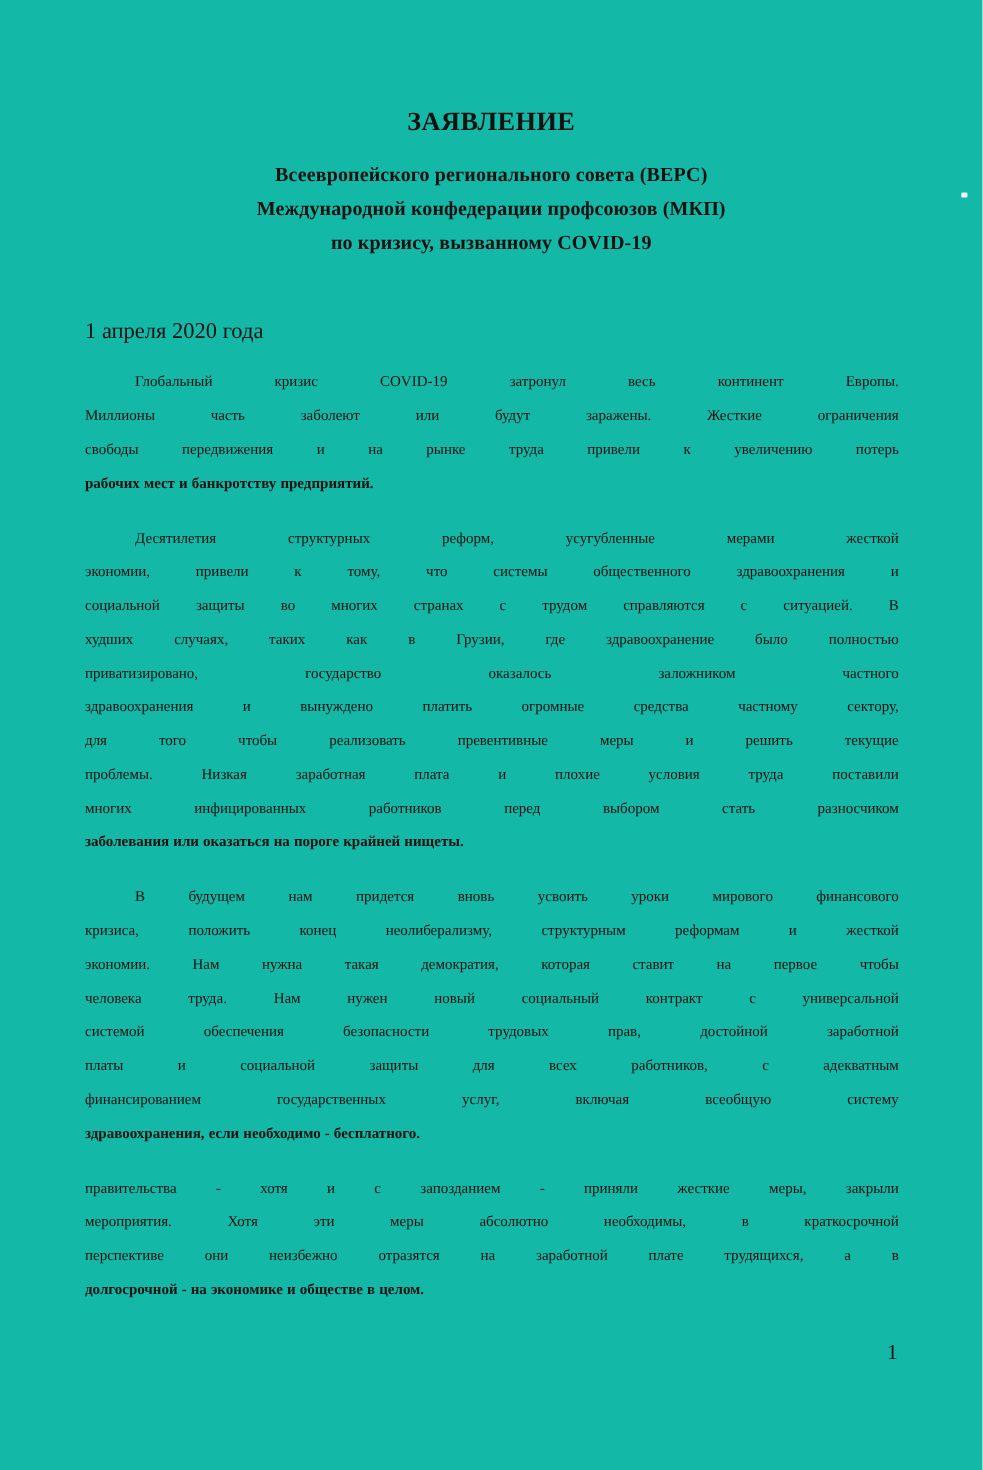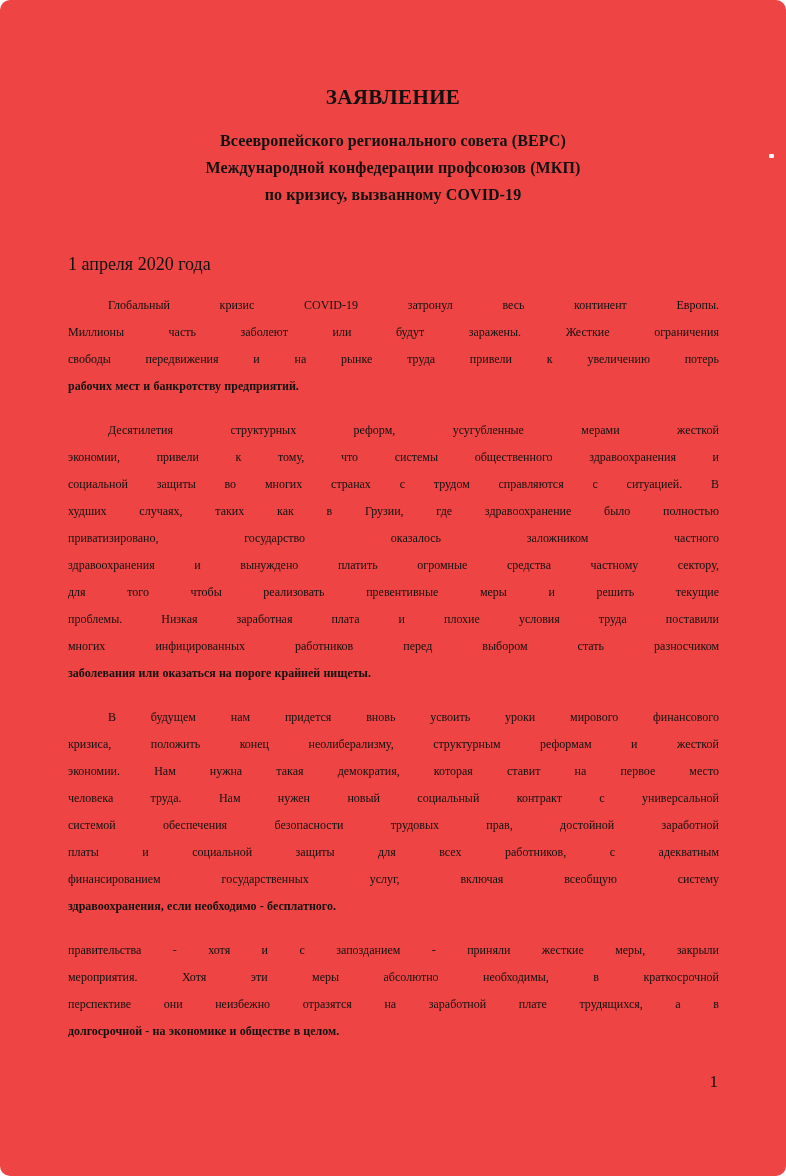--- a/index.html
+++ b/index.html
@@ -5,25 +5,24 @@
   html, body {
     margin: 0;
     padding: 0;
     background: #ffffff;
   }
   .page {
     position: relative;
     width: 786px;
     height: 1176px;
     margin: 0 auto;
-    background: #ef4444;
+    background: #14b8a6;
     overflow: hidden;
     font-family: "Liberation Serif", "DejaVu Serif", serif;
     color: #111111;
-    border-radius: 10px;
     -webkit-font-smoothing: antialiased;
   }
 
   
   .title-block {
     position: absolute;
     left: 68px;
     top: 84px;
     width: 650px;
     text-align: center;
@@ -150,21 +149,21 @@
       <span class="ln">здравоохранения и вынуждено платить огромные средства частному сектору,</span>
       <span class="ln">для того чтобы реализовать превентивные меры и решить текущие</span>
       <span class="ln">проблемы. Низкая заработная плата и плохие условия труда поставили</span>
       <span class="ln">многих инфицированных работников перед выбором стать разносчиком</span>
       <span class="ln last">заболевания или оказаться на пороге крайней нищеты.</span>
     </p>
 
     <p class="para">
       <span class="ln first">В будущем нам придется вновь усвоить уроки мирового финансового</span>
       <span class="ln">кризиса, положить конец неолиберализму, структурным реформам и жесткой</span>
-      <span class="ln">экономии. Нам нужна такая демократия, которая ставит на первое место</span>
+      <span class="ln">экономии. Нам нужна такая демократия, которая ставит на первое чтобы</span>
       <span class="ln">человека труда. Нам нужен новый социальный контракт с универсальной</span>
       <span class="ln">системой обеспечения безопасности трудовых прав, достойной заработной</span>
       <span class="ln">платы и социальной защиты для всех работников, с адекватным</span>
       <span class="ln">финансированием государственных услуг, включая всеобщую систему</span>
       <span class="ln last">здравоохранения, если необходимо - бесплатного.</span>
     </p>
 
     <p class="para">
       <span class="ln">правительства - хотя и с запозданием - приняли жесткие меры, закрыли</span>
       <span class="ln">мероприятия. Хотя эти меры абсолютно необходимы, в краткосрочной</span>

